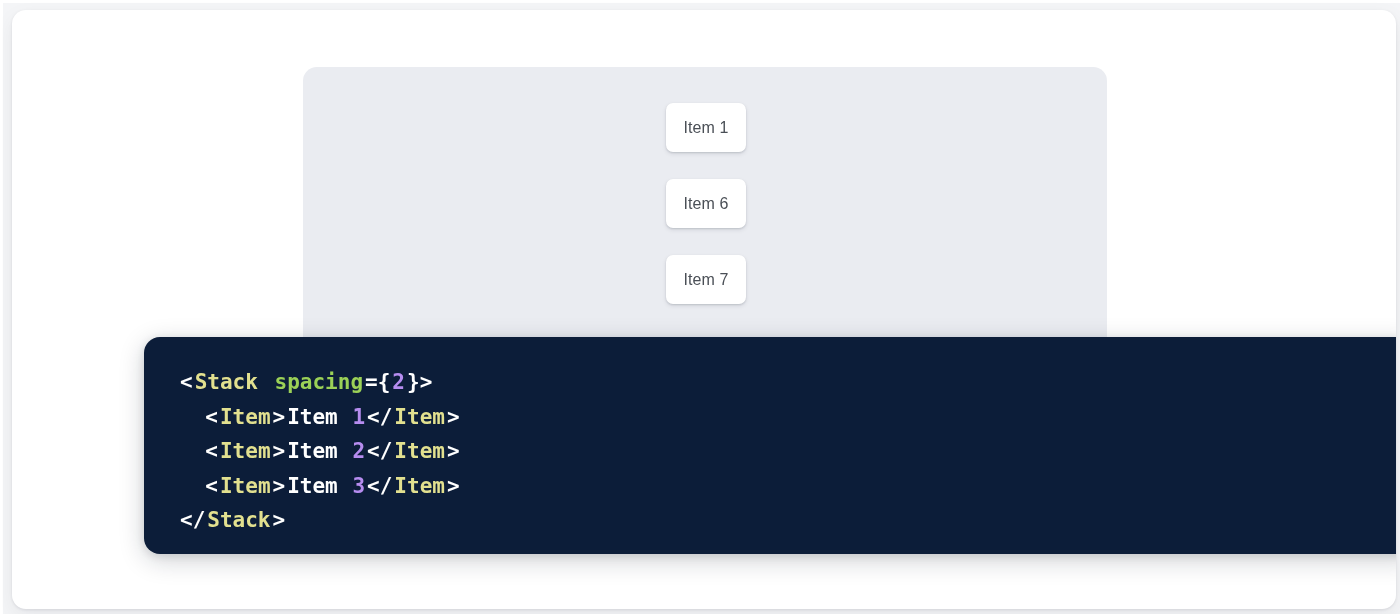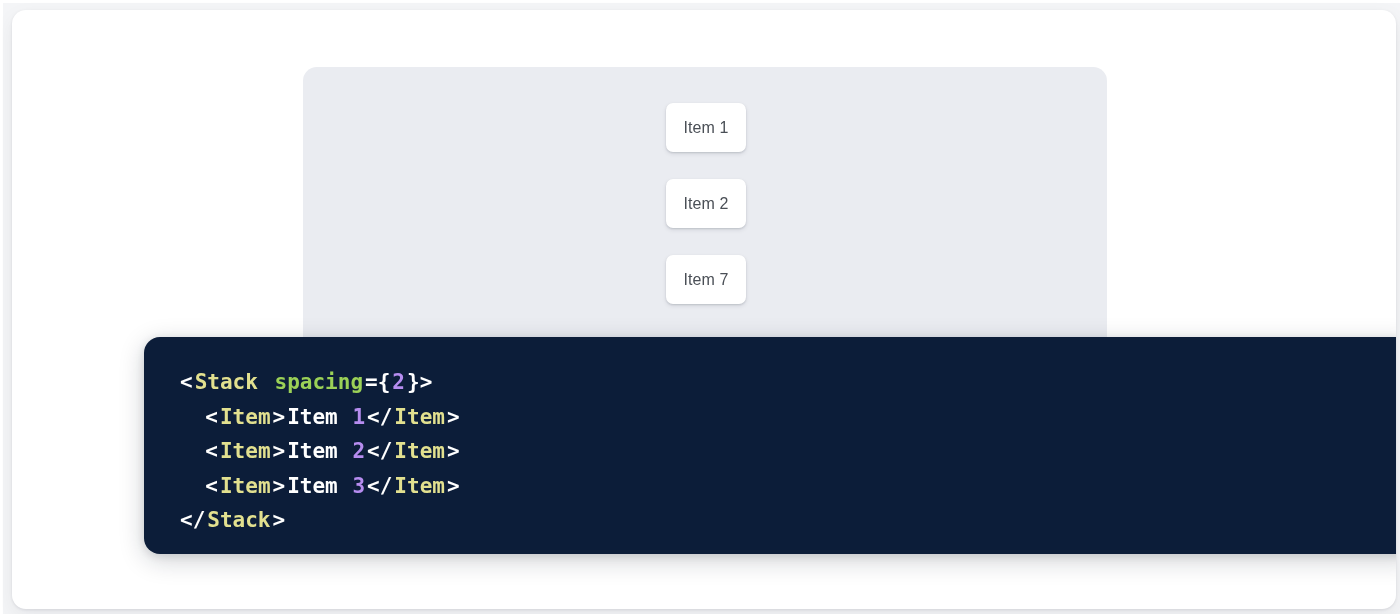--- a/index.html
+++ b/index.html
@@ -110,21 +110,21 @@
 
 <div id="page-root">
   <div class="page-card">
 
     <div class="preview-panel">
       <div class="stack">
         <div class="stack-item">
           <span>Item 1</span>
         </div>
         <div class="stack-item">
-          <span>Item 2</span>
+          <span>Item 6</span>
         </div>
         <div class="stack-item">
           <span>Item 7</span>
         </div>
       </div>
     </div>
 
     <div class="code-block">
       <div class="code-pre" id="code-pre"><div><span class="tok-punct">&lt;</span><span class="tok-tag">Stack</span><span class="tok-text"> </span><span class="tok-attr">spacing</span><span class="tok-punct">={</span><span class="tok-num">2</span><span class="tok-punct">}&gt;</span></div><div>  <span class="tok-punct">&lt;</span><span class="tok-tag">Item</span><span class="tok-punct">&gt;</span><span class="tok-text">Item </span><span class="tok-num">1</span><span class="tok-punct">&lt;/</span><span class="tok-tag">Item</span><span class="tok-punct">&gt;</span></div><div>  <span class="tok-punct">&lt;</span><span class="tok-tag">Item</span><span class="tok-punct">&gt;</span><span class="tok-text">Item </span><span class="tok-num">2</span><span class="tok-punct">&lt;/</span><span class="tok-tag">Item</span><span class="tok-punct">&gt;</span></div><div>  <span class="tok-punct">&lt;</span><span class="tok-tag">Item</span><span class="tok-punct">&gt;</span><span class="tok-text">Item </span><span class="tok-num">3</span><span class="tok-punct">&lt;/</span><span class="tok-tag">Item</span><span class="tok-punct">&gt;</span></div><div><span class="tok-punct">&lt;/</span><span class="tok-tag">Stack</span><span class="tok-punct">&gt;</span></div></div>
     </div>

